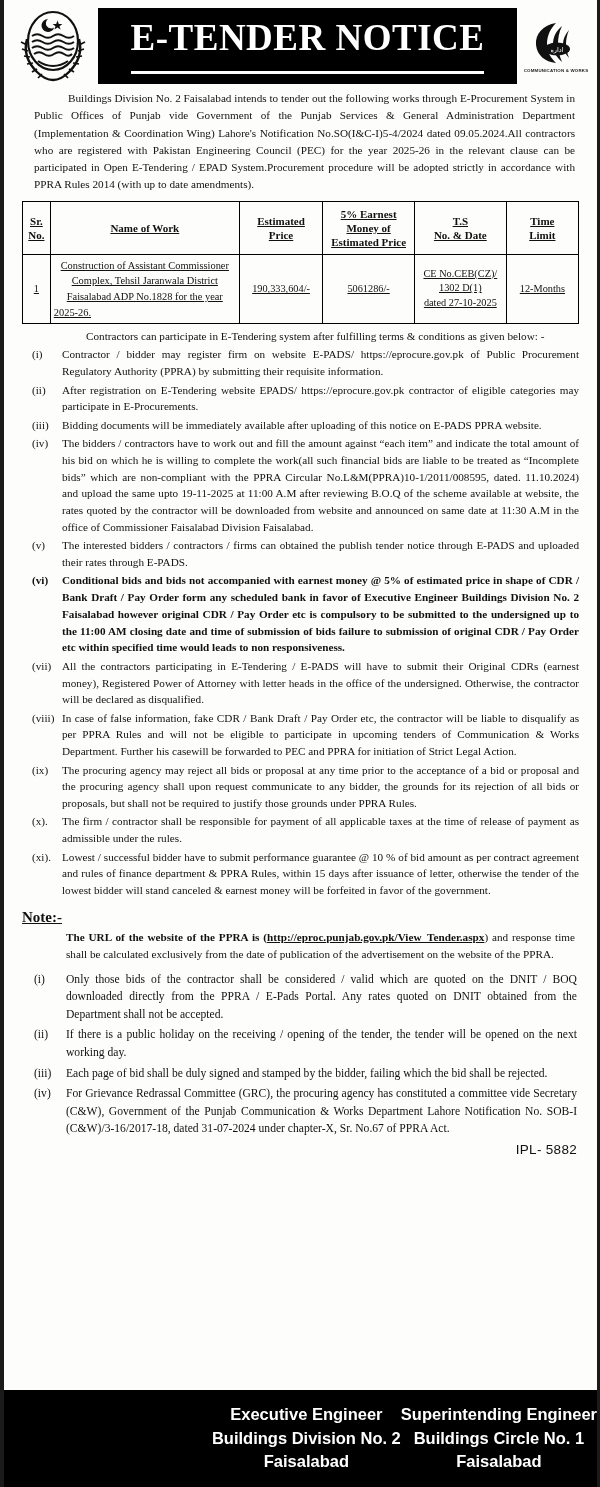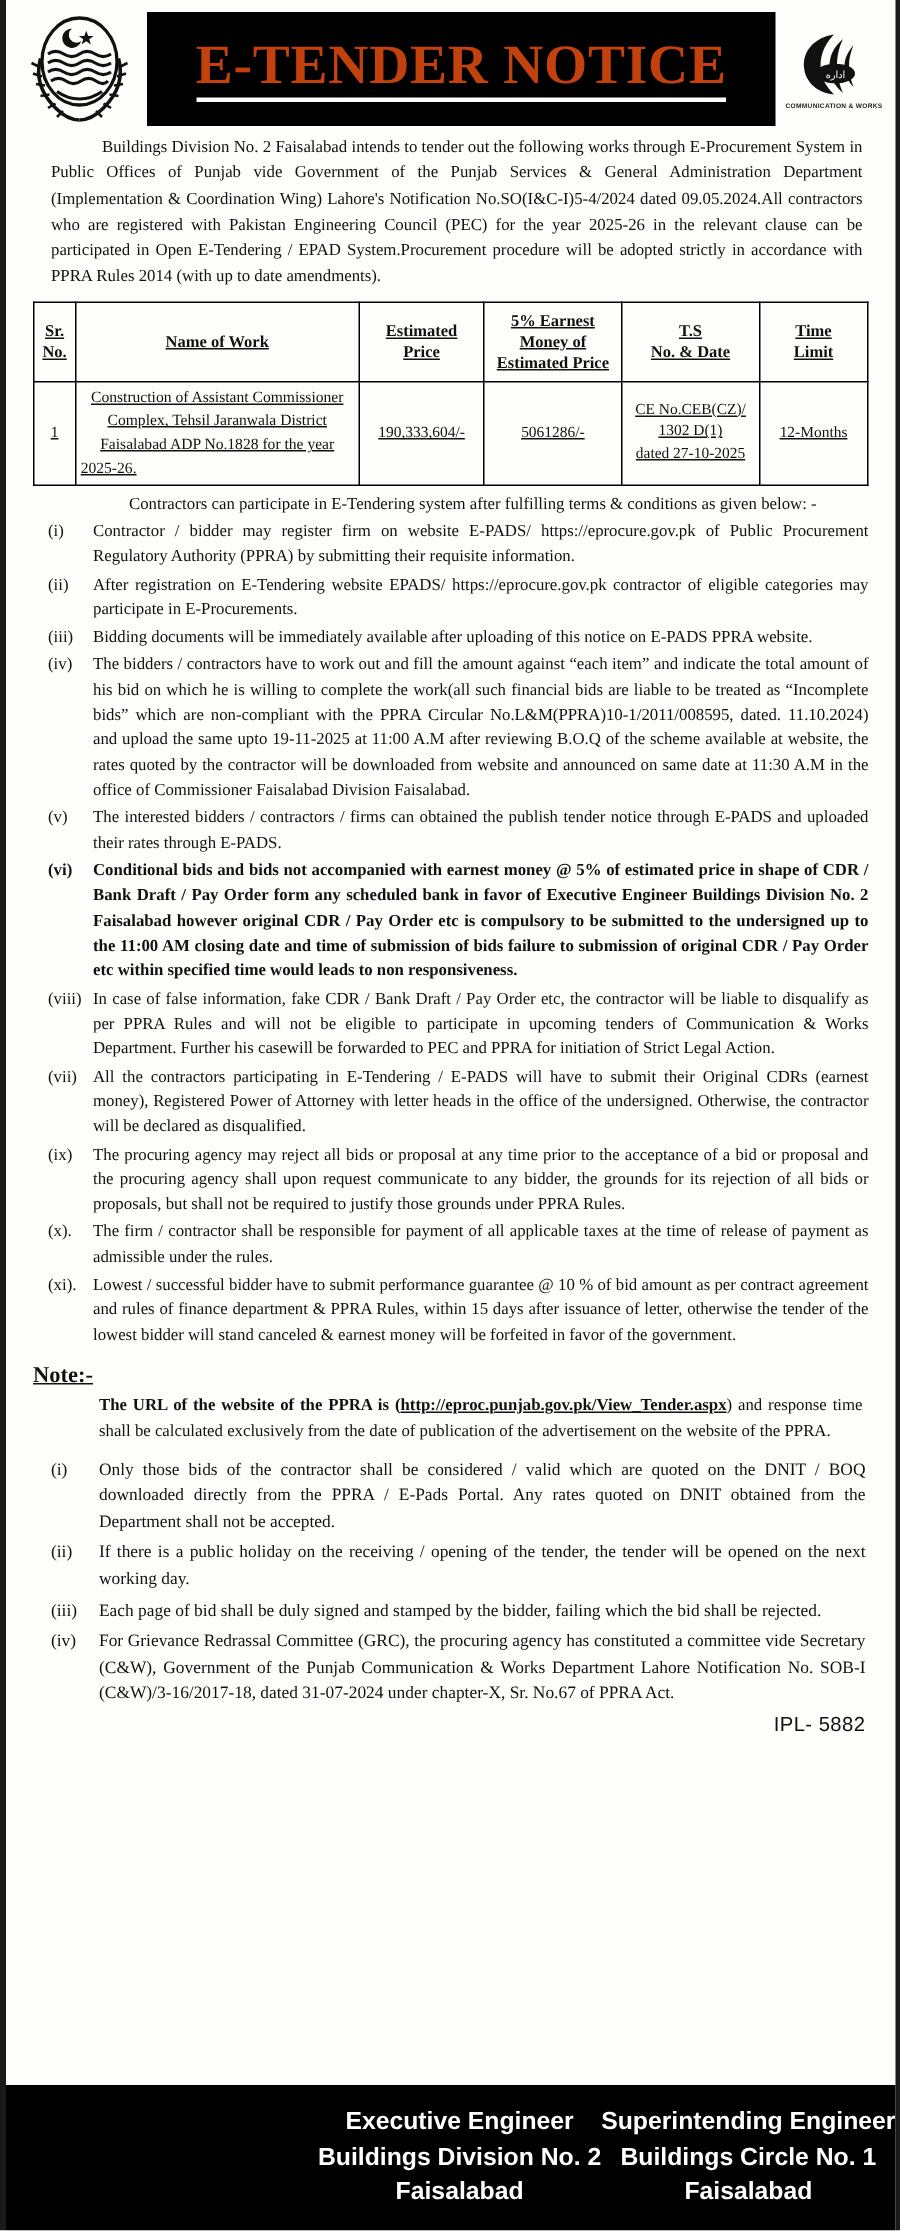--- a/index.html
+++ b/index.html
@@ -42,27 +42,27 @@
   .banner {
     flex: 1 1 auto;
     background: #000000;
     height: 76px;
     display: flex;
     align-items: center;
     justify-content: center;
     margin: 0 2px;
   }
   .banner-title {
-    color: #c2410c;
+    color: #ffffff;
     font-family: "Liberation Serif", serif;
     font-weight: bold;
     font-size: 37px;
     letter-spacing: 0.5px;
     border-bottom: 3px solid #ffffff;
-    padding-bottom: 3px;
+    padding-bottom: 15px;
     line-height: 1;
     white-space: nowrap;
   }
   .cw-logo {
     width: 74px;
     flex: 0 0 74px;
     display: flex;
     flex-direction: column;
     align-items: center;
     justify-content: center;
@@ -334,26 +334,26 @@
     </li>
     <li>
       <span class="marker">(v)</span>
       <span class="ctext">The interested bidders / contractors / firms can obtained the publish tender notice through E-PADS and uploaded their rates through E-PADS.</span>
     </li>
     <li>
       <span class="marker bold">(vi)</span>
       <span class="ctext bold">Conditional bids and bids not accompanied with earnest money @ 5% of estimated price in shape of CDR / Bank Draft / Pay Order form any scheduled bank in favor of Executive Engineer Buildings Division No. 2 Faisalabad however original CDR / Pay Order etc is compulsory to be submitted to the undersigned up to the 11:00 AM closing date and time of submission of bids failure to submission of original CDR / Pay Order etc within specified time would leads to non responsiveness.</span>
     </li>
     <li>
+      <span class="marker">(vii)</span>
+      <span class="ctext">All the contractors participating in E-Tendering / E-PADS will have to submit their Original CDRs (earnest money), Registered Power of Attorney with letter heads in the office of the undersigned. Otherwise, the contractor will be declared as disqualified.</span>
+    </li>
+    <li>
       <span class="marker">(viii)</span>
       <span class="ctext">In case of false information, fake CDR / Bank Draft / Pay Order etc, the contractor will be liable to disqualify as per PPRA Rules and will not be eligible to participate in upcoming tenders of Communication &amp; Works Department. Further his casewill be forwarded to PEC and PPRA for initiation of Strict Legal Action.</span>
-    </li>
-    <li>
-      <span class="marker">(vii)</span>
-      <span class="ctext">All the contractors participating in E-Tendering / E-PADS will have to submit their Original CDRs (earnest money), Registered Power of Attorney with letter heads in the office of the undersigned. Otherwise, the contractor will be declared as disqualified.</span>
     </li>
     <li>
       <span class="marker">(ix)</span>
       <span class="ctext">The procuring agency may reject all bids or proposal at any time prior to the acceptance of a bid or proposal and the procuring agency shall upon request communicate to any bidder, the grounds for its rejection of all bids or proposals, but shall not be required to justify those grounds under PPRA Rules.</span>
     </li>
     <li>
       <span class="marker">(x).</span>
       <span class="ctext">The firm / contractor shall be responsible for payment of all applicable taxes at the time of release of payment as admissible under the rules.</span>
     </li>
     <li>

